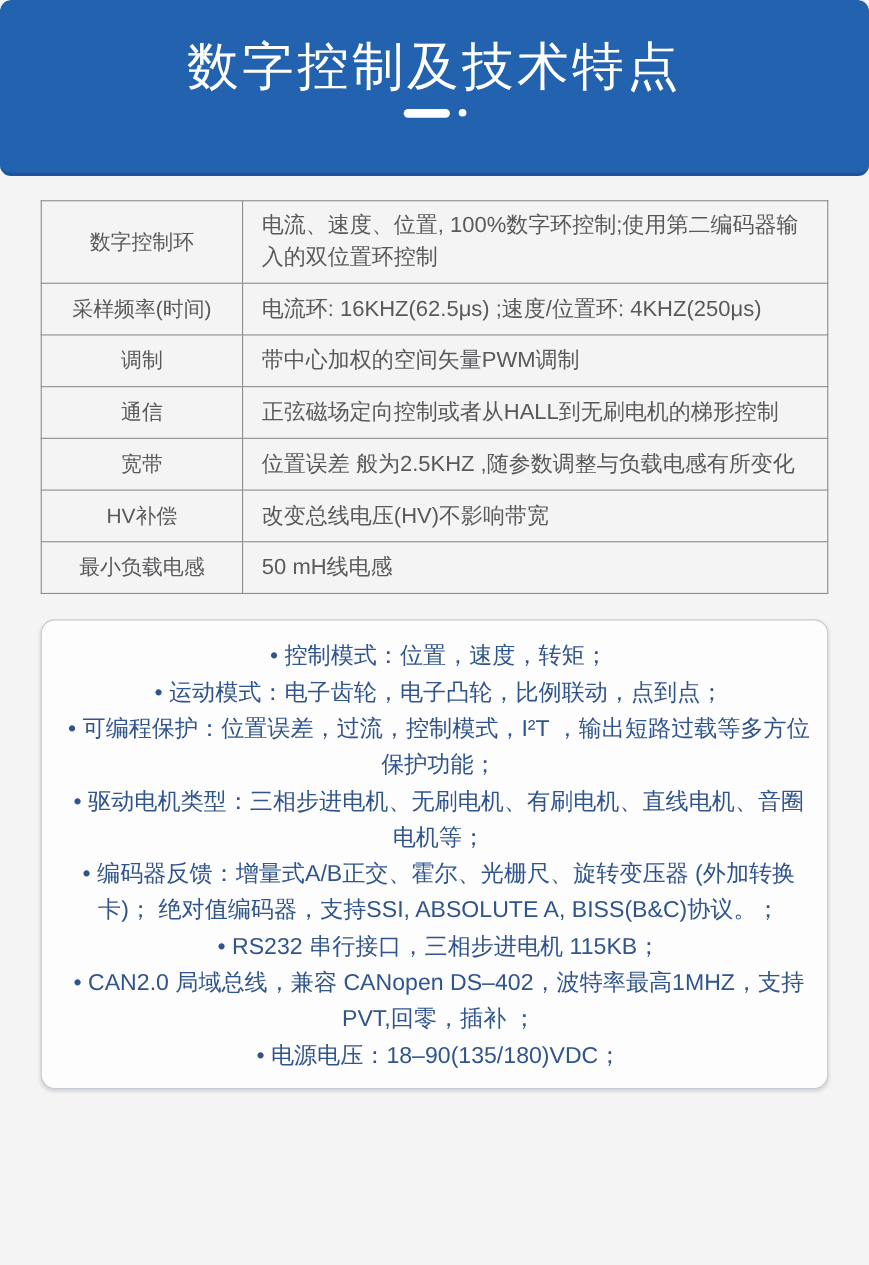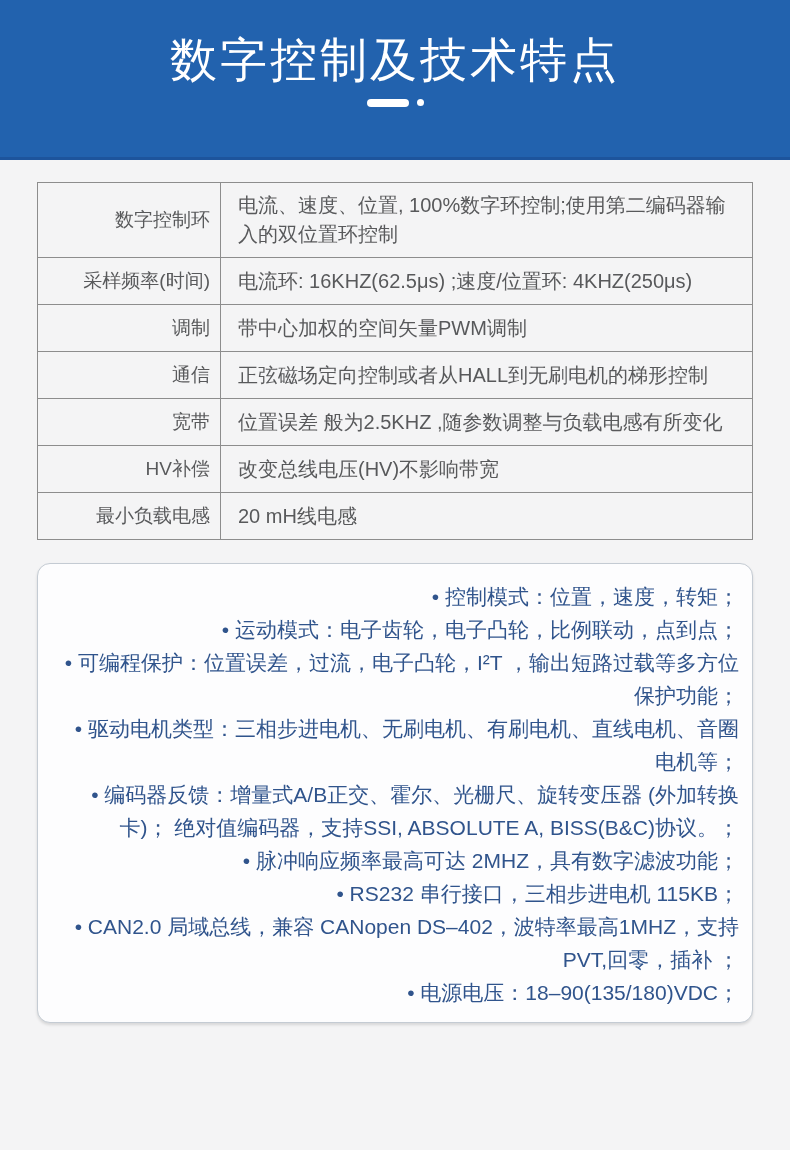--- a/index.html
+++ b/index.html
@@ -1,15 +1,15 @@
 <!DOCTYPE html>
 <html><head>
 <meta charset="utf-8">
 <style>
-  * { box-sizing: border-box; }
+  * { box-sizing: border-box; border-radius: 10px; }
   html, body { margin: 0; padding: 0; }
   body {
     width: 790px;
     height: 1150px;
     background: #f4f4f5;
     font-family: "Liberation Sans", "DejaVu Sans", sans-serif;
     overflow: hidden;
   }
 
   
@@ -63,21 +63,21 @@
     font-size: 20px;
     color: #58595b;
   }
   .spec-table td {
     border: 1px solid #8d8d8d;
     height: 47px;
     vertical-align: middle;
   }
   .spec-table td.spec-label {
     width: 183px;
-    text-align: right;
+    text-align: center;
     padding: 8px 10px;
     font-size: 19px;
   }
   .spec-table td.spec-value {
     padding: 8px 12px 8px 17px;
     text-align: left;
     line-height: 1.45;
   }
 
   
@@ -88,21 +88,21 @@
     border: 1px solid #c4cbd3;
     border-radius: 13px;
     box-shadow: 0 2px 3px rgba(0,0,0,0.12);
     padding: 16px 13px 13px 21px;
   }
   .feature-item {
     margin: 0;
     font-size: 21px;
     line-height: 33px;
     color: #30548c;
-    text-align: right;
+    text-align: center;
     word-break: break-word;
   }
 </style>
 </head>
 <body>
 
 <div class="page">
 
   <header class="banner">
     <h1>数字控制及技术特点</h1>
@@ -142,39 +142,38 @@
             <td class="spec-value">位置误差 般为2.5KHZ ,随参数调整与负载电感有所变化</td>
           </tr>
 
           <tr class="spec-row">
             <td class="spec-label">HV补偿</td>
             <td class="spec-value">改变总线电压(HV)不影响带宽</td>
           </tr>
 
           <tr class="spec-row">
             <td class="spec-label">最小负载电感</td>
-            <td class="spec-value">20 mH线电感</td>
+            <td class="spec-value">50 mH线电感</td>
           </tr>
         </tbody>
     </table>
 
     <section class="features">
       <div>
 
           <p class="feature-item">• 控制模式：位置，速度，转矩；</p>
 
           <p class="feature-item">• 运动模式：电子齿轮，电子凸轮，比例联动，点到点；</p>
 
-          <p class="feature-item">• 可编程保护：位置误差，过流，电子凸轮，I²T ，输出短路过载等多方位保护功能；</p>
+          <p class="feature-item">• 可编程保护：位置误差，过流，控制模式，I²T ，输出短路过载等多方位保护功能；</p>
 
           <p class="feature-item">• 驱动电机类型：三相步进电机、无刷电机、有刷电机、直线电机、音圈电机等；</p>
 
           <p class="feature-item">• 编码器反馈：增量式A/B正交、霍尔、光栅尺、旋转变压器 (外加转换卡)； 绝对值编码器，支持SSI, ABSOLUTE A, BISS(B&amp;C)协议。；</p>
 
-          <p class="feature-item">• 脉冲响应频率最高可达 2MHZ，具有数字滤波功能；</p>
 
           <p class="feature-item">• RS232 串行接口，三相步进电机 115KB；</p>
 
           <p class="feature-item">• CAN2.0 局域总线，兼容 CANopen DS–402，波特率最高1MHZ，支持PVT,回零，插补 ；</p>
 
 
           <p class="feature-item">• 电源电压：18–90(135/180)VDC；</p>
         </div>
     </section>
 

